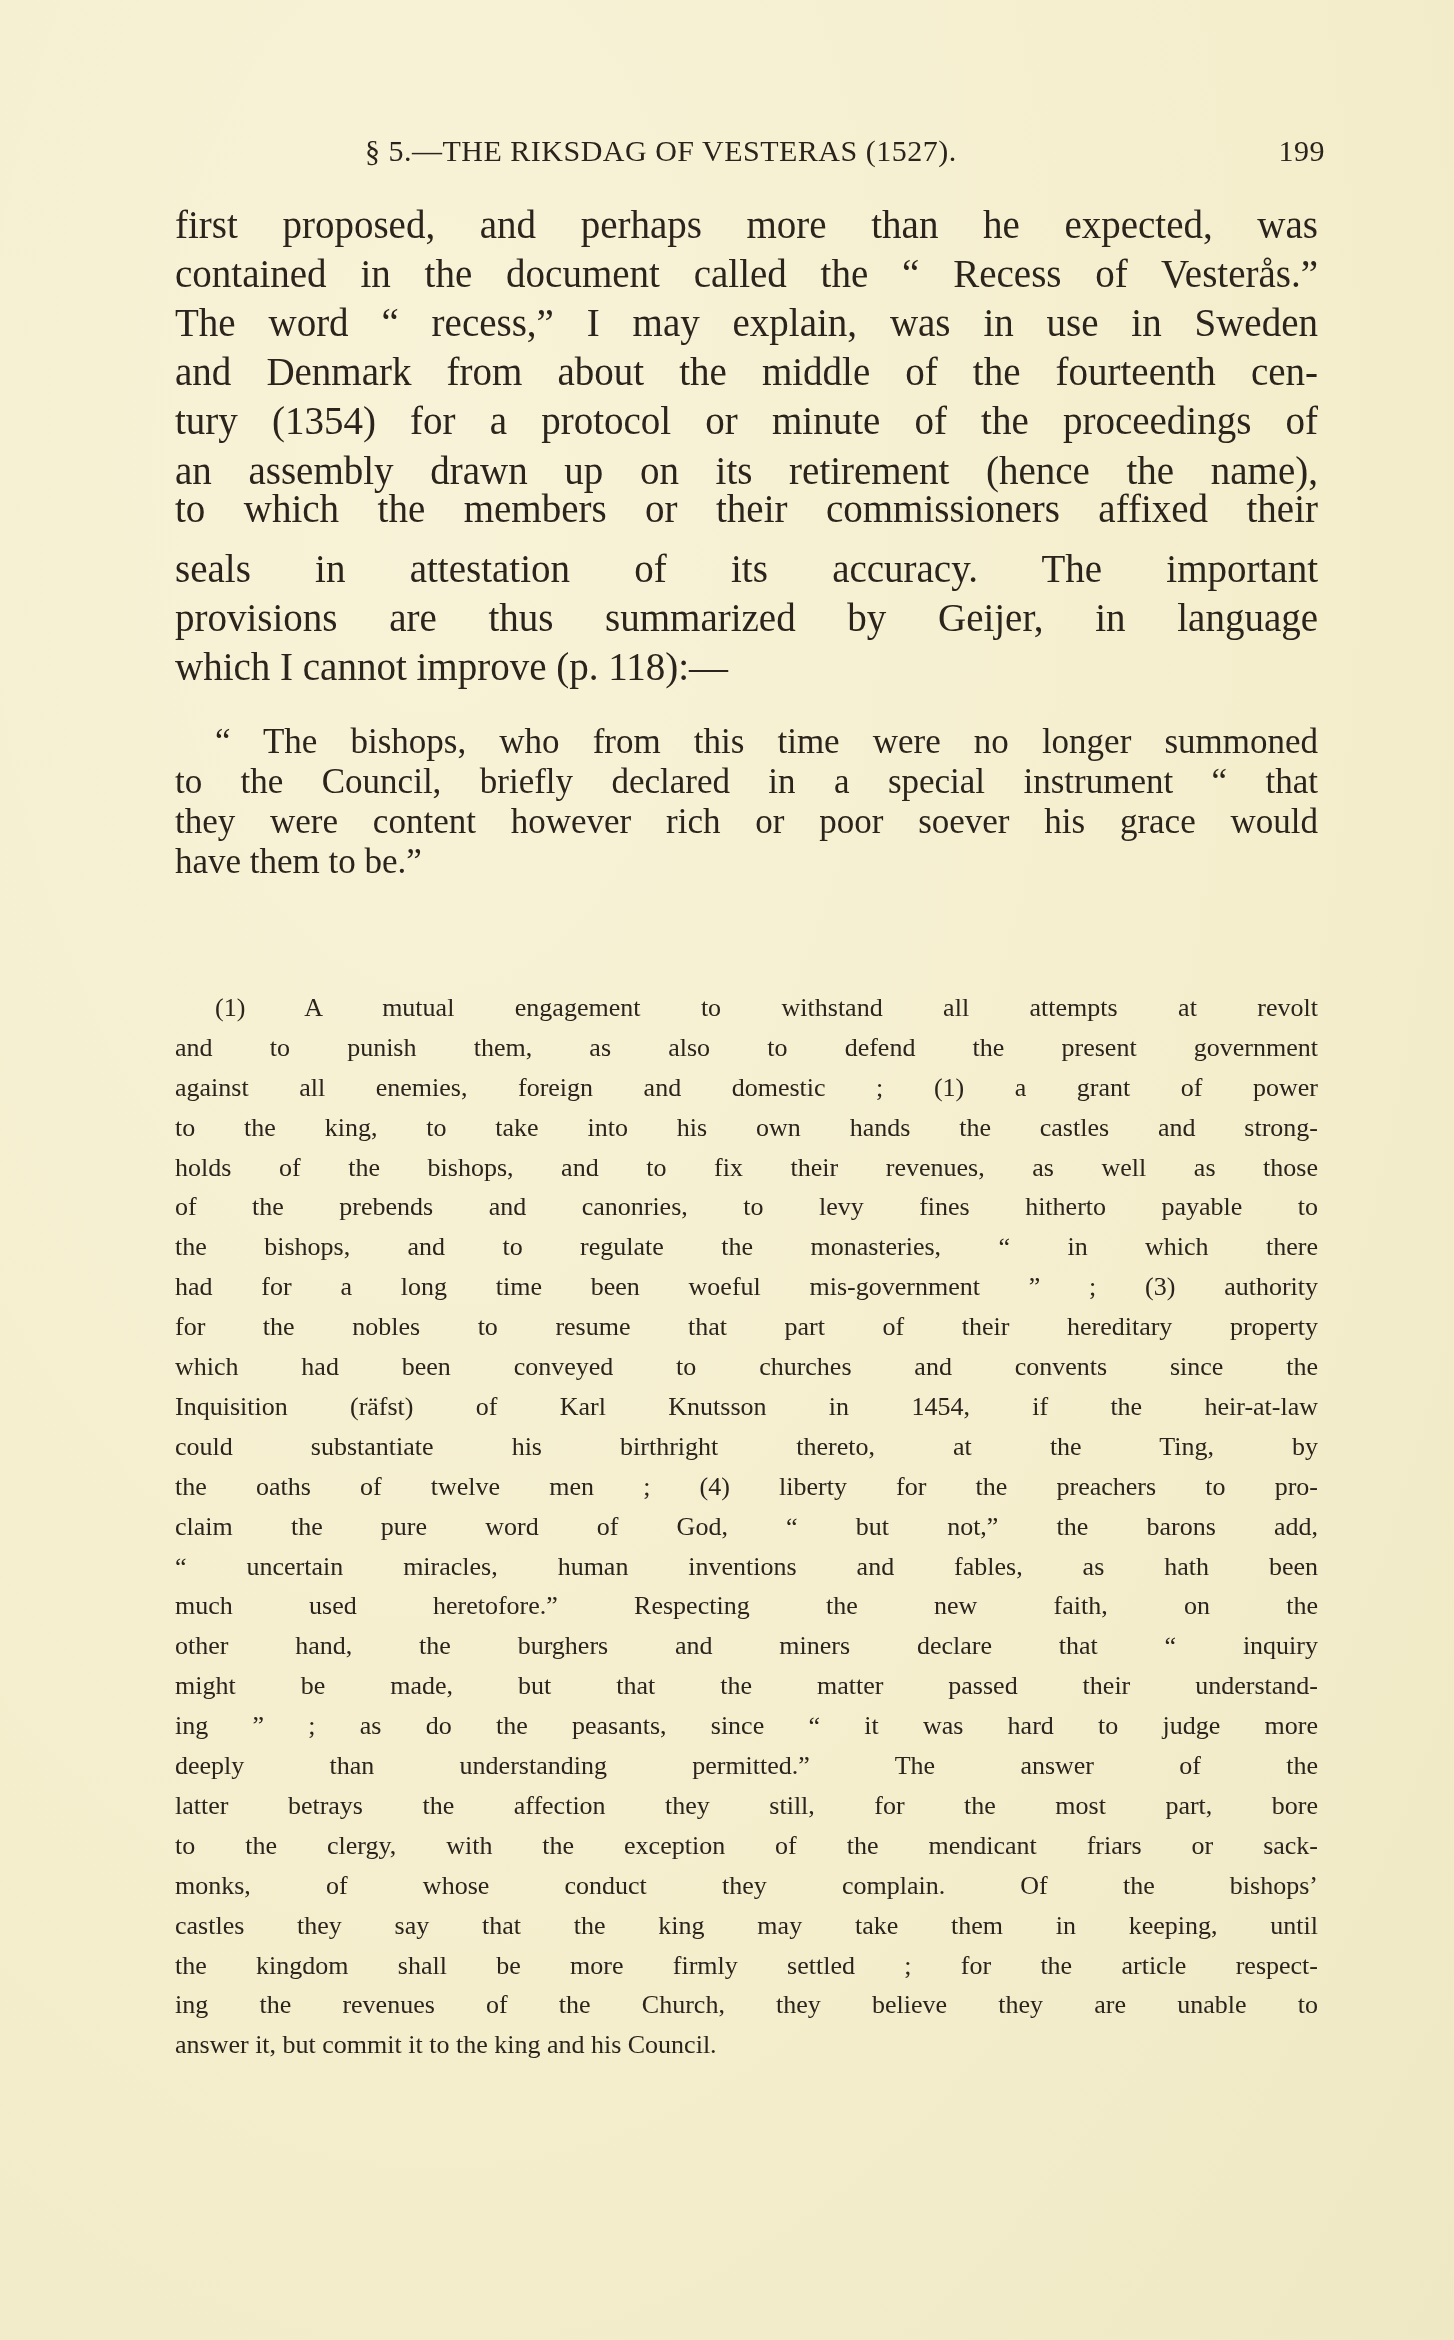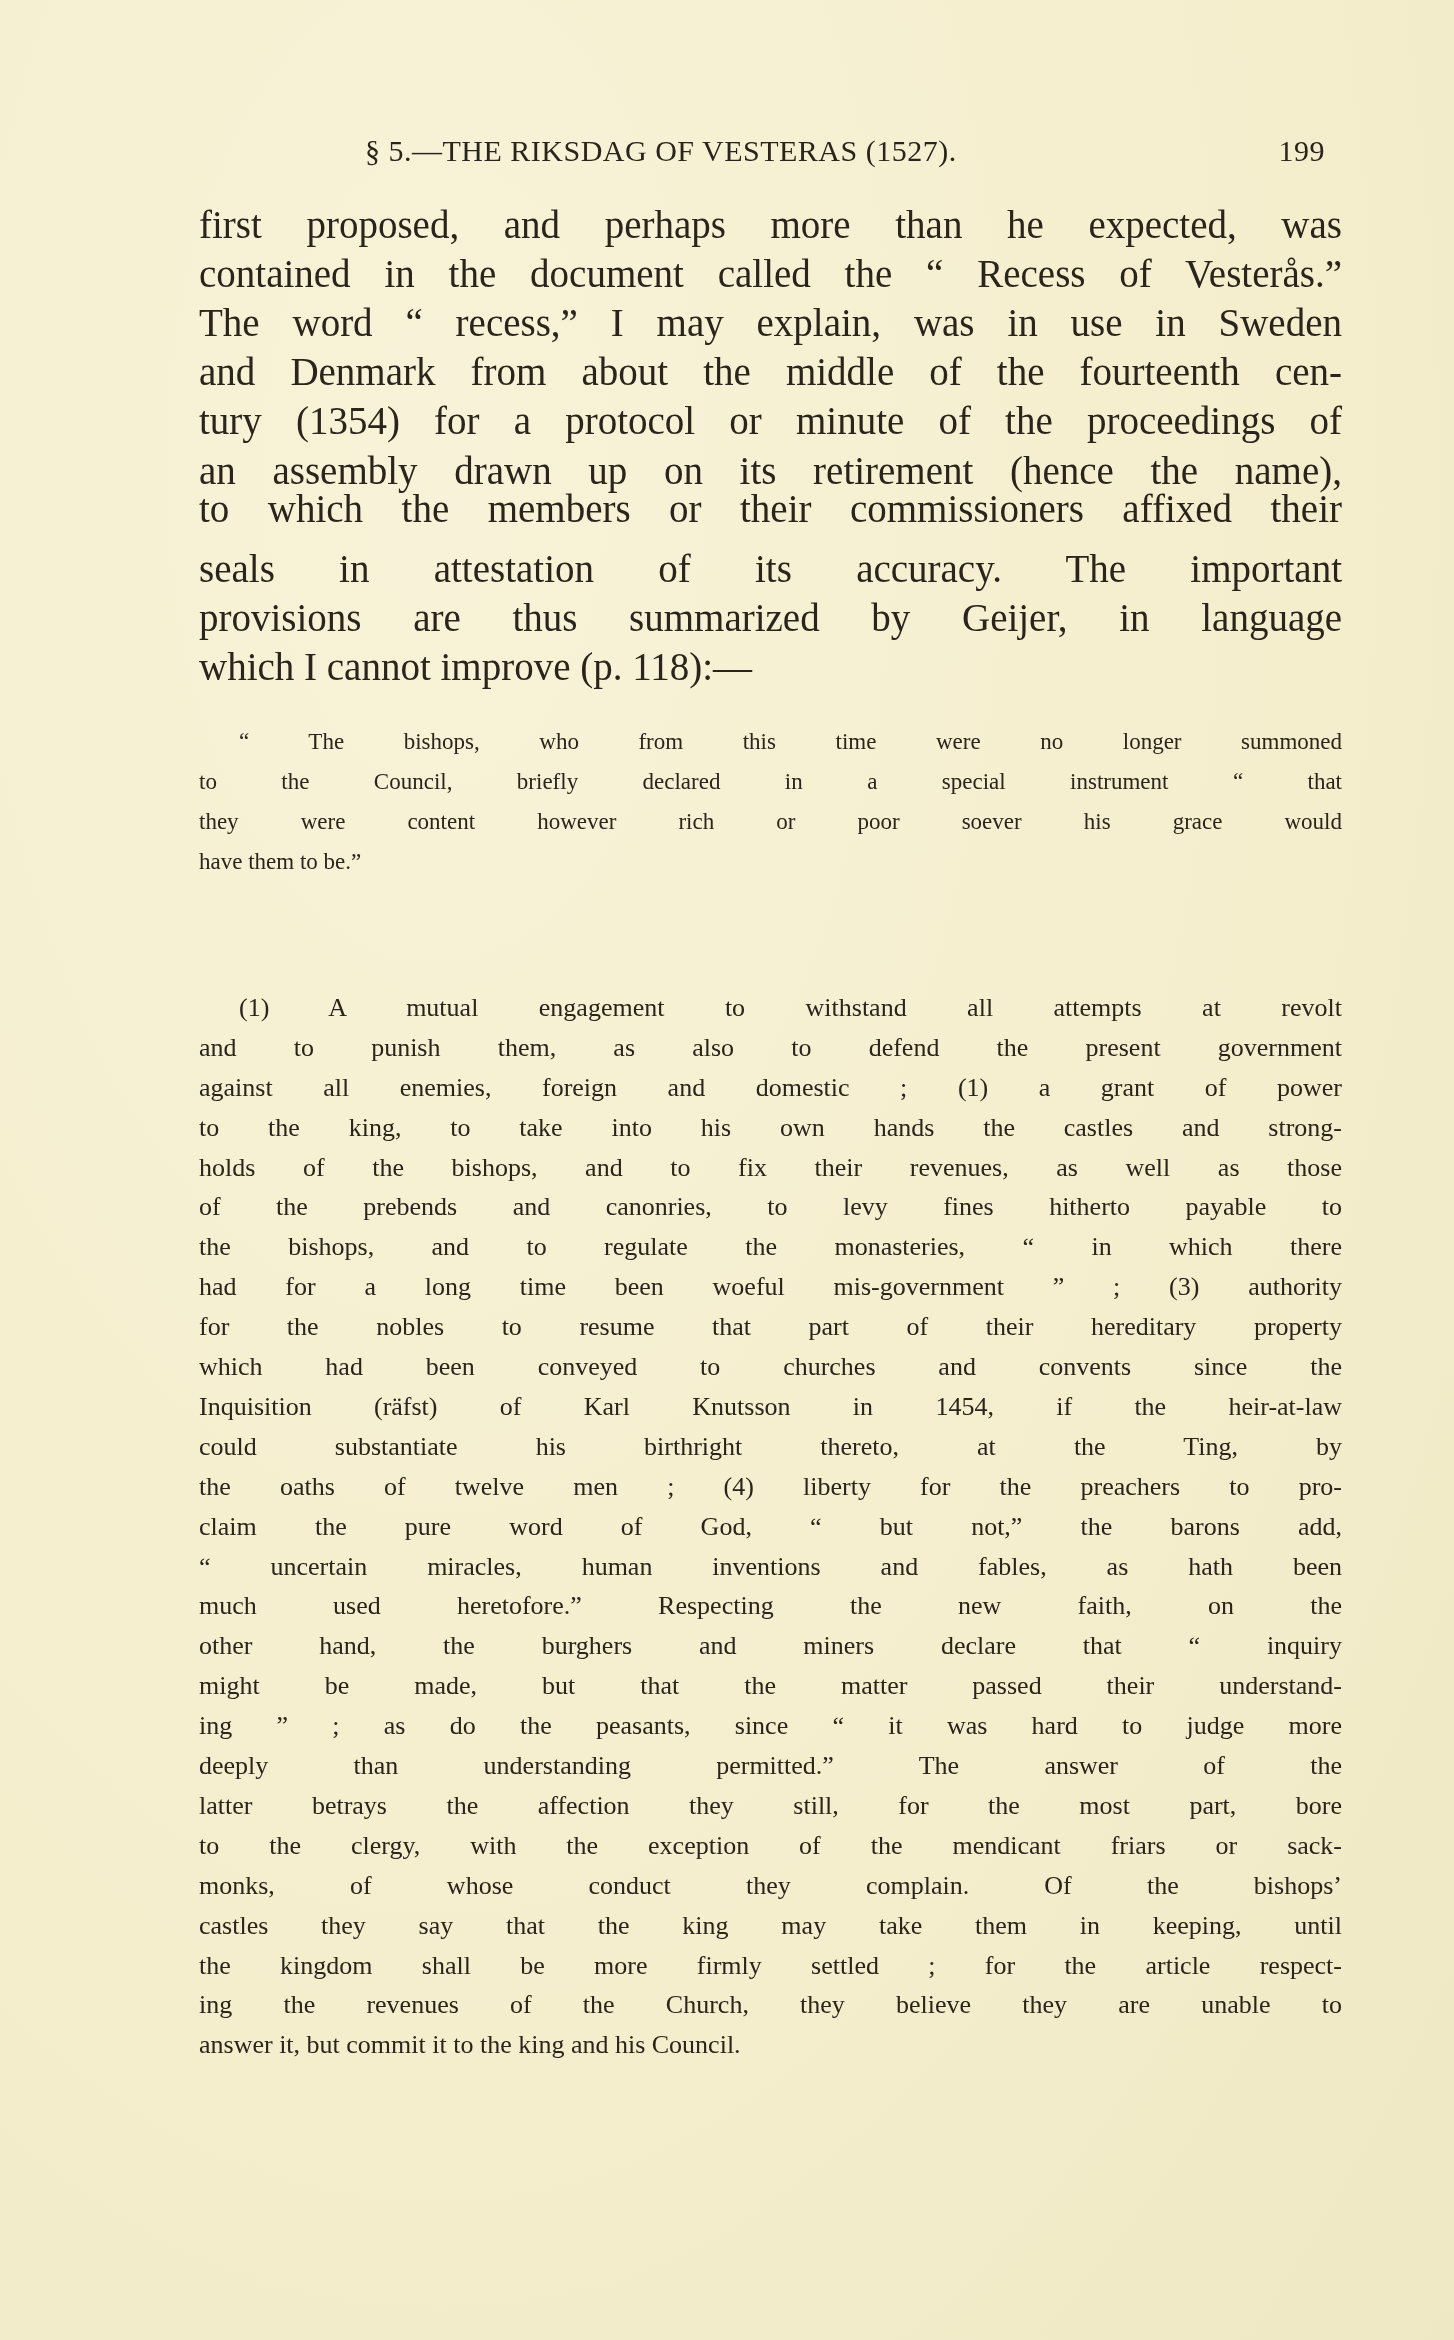--- a/index.html
+++ b/index.html
@@ -13,24 +13,24 @@
   }
   .page { position: absolute; left: 0; top: 0; width: 1454px; height: 2340px; }
   .running-head {
     position: absolute; left: 365px; top: 134px; width: 960px; height: 44px;
     font-size: 30px; letter-spacing: 0.5px;
   }
   .running-head .title { position: absolute; left: 0; top: 0; white-space: nowrap; }
   .running-head .pgno { position: absolute; right: 0; top: 0; }
   .line {
     position: absolute; left: 175px; width: 1143px;
-    white-space: nowrap; text-align: justify; text-align-last: justify; margin-left: 24px;
+    white-space: nowrap; text-align: justify; text-align-last: justify;
   }
   .main .line { font-size: 39px; height: 49px; line-height: 49px; }
-  .quote .line { font-size: 23px; height: 40px; line-height: 40px; }
+  .quote .line { font-size: 35px; height: 40px; line-height: 40px; }
   .heading { position: absolute; left: 218px; font-size: 39px; line-height: 49px; white-space: nowrap; }
   .list .line { font-size: 26px; height: 40px; line-height: 40px; }
   .line.last { text-align-last: left; }
   .line.indent { left: 215px; width: 1103px; }
 </style>
 </head>
 <body>
 
 <div class="page">
 

